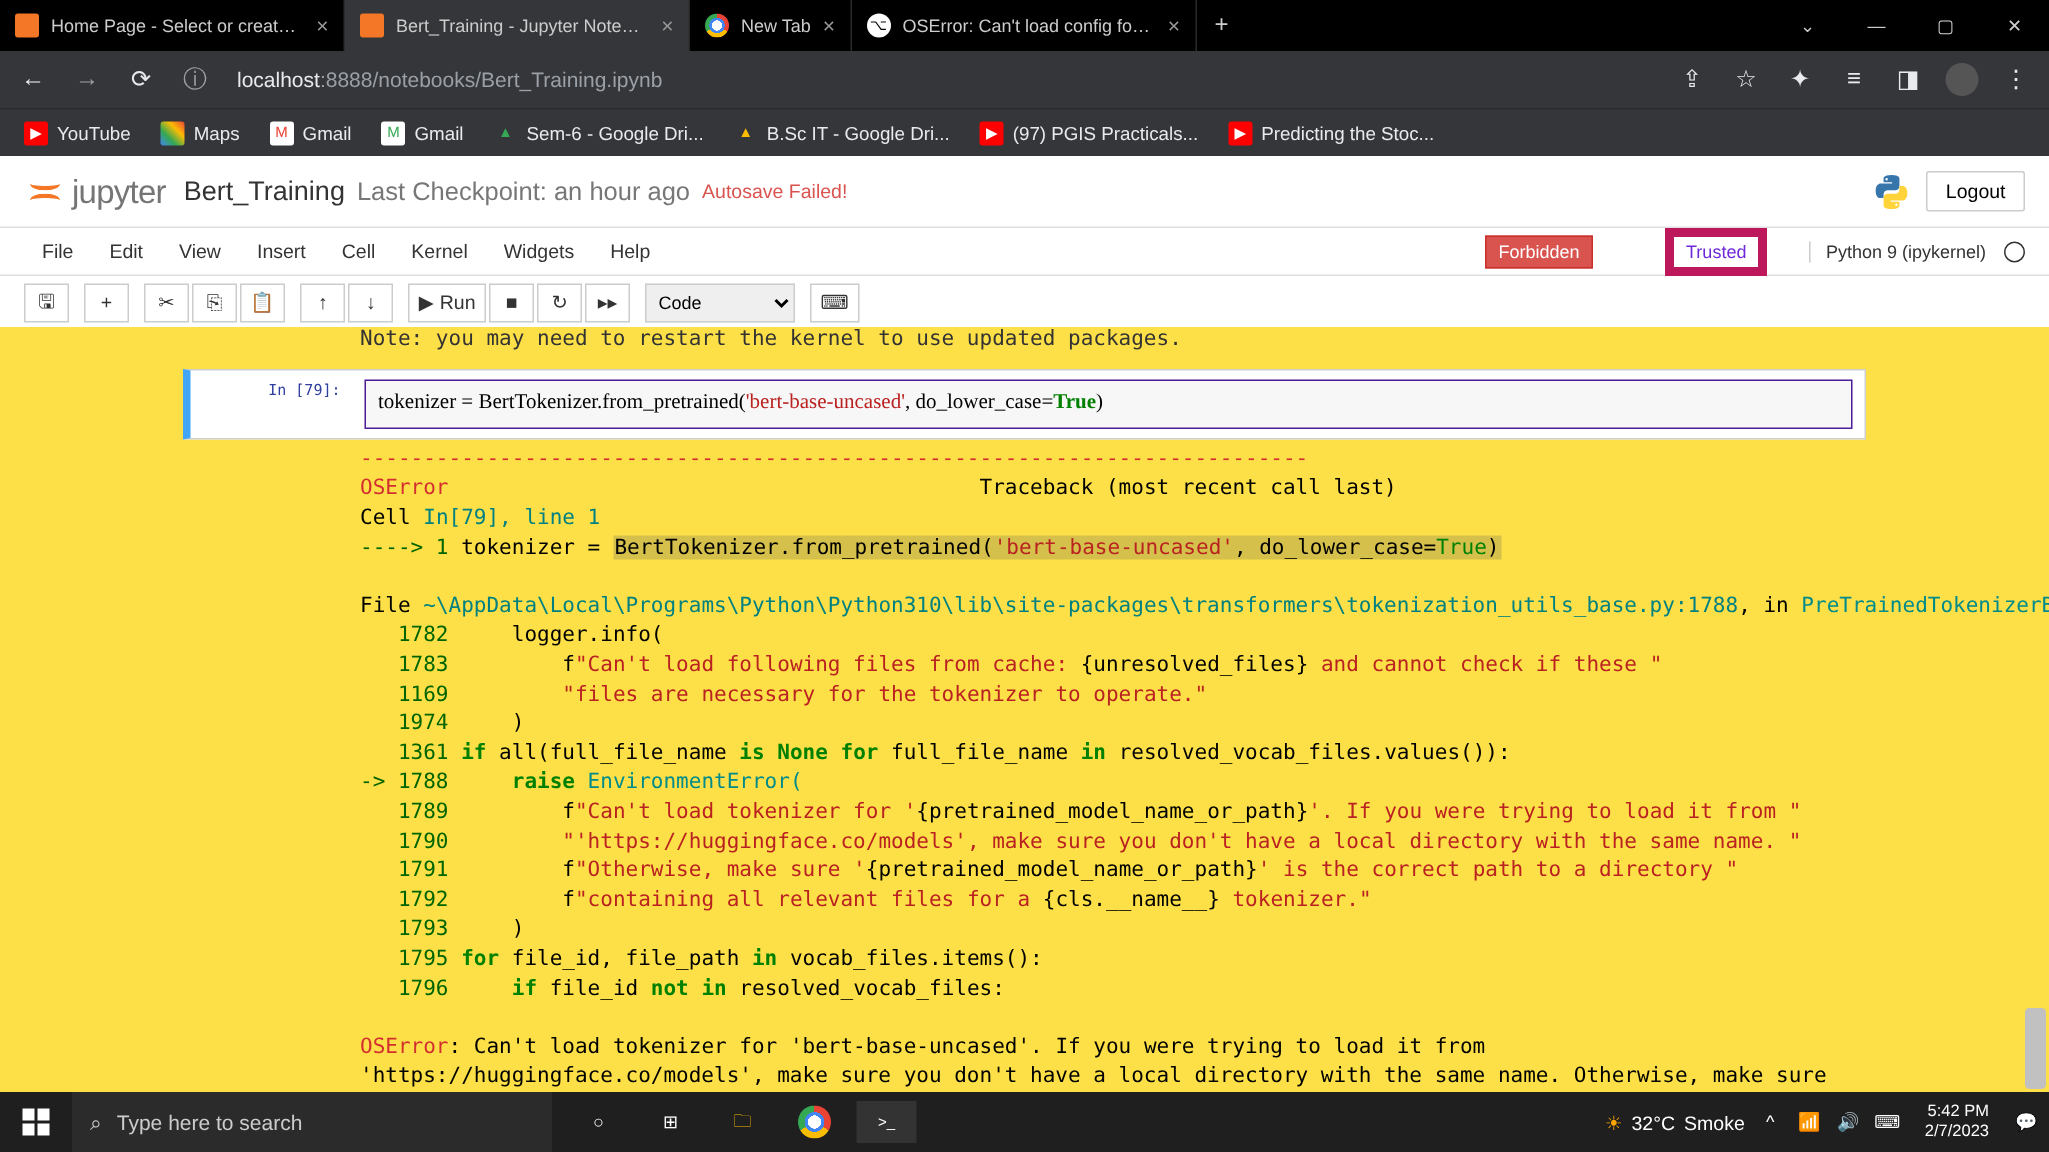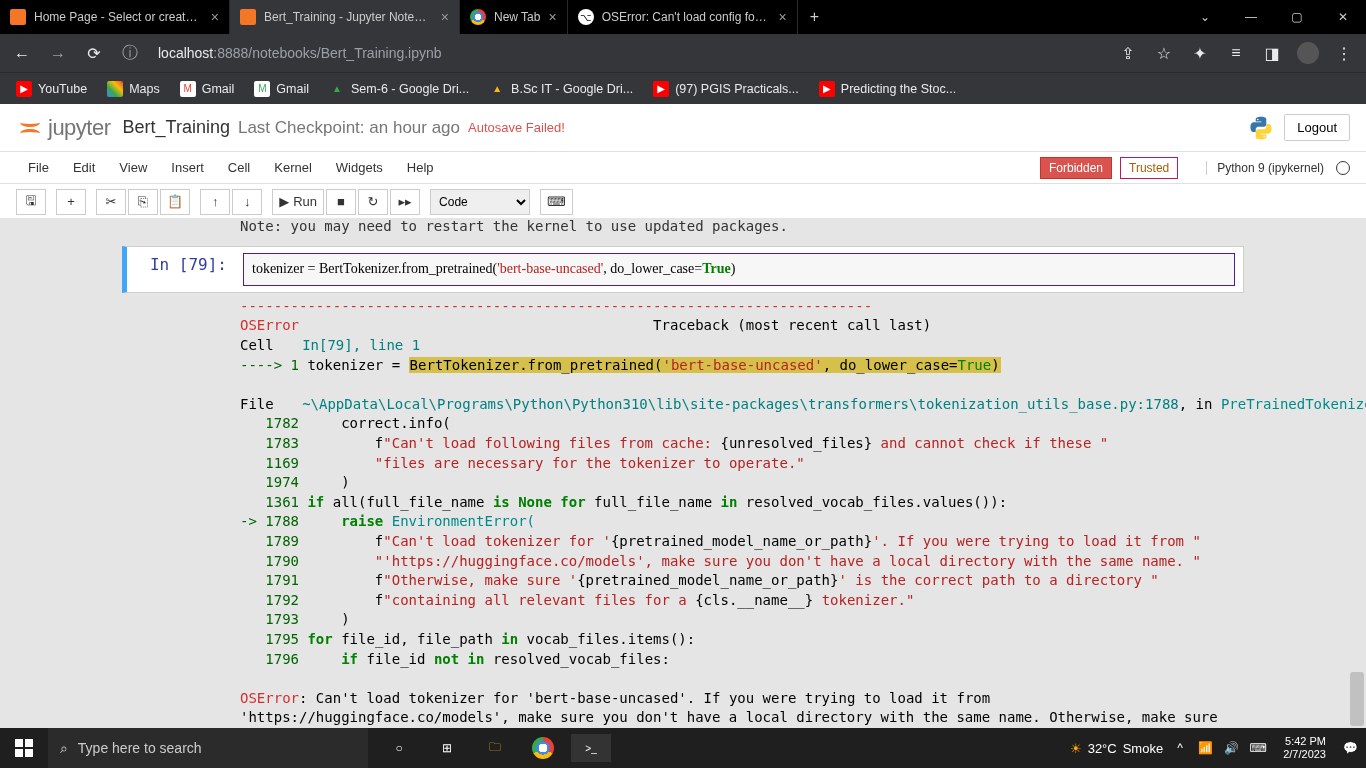--- a/index.html
+++ b/index.html
@@ -40,46 +40,46 @@
 .checkpoint { font-size: 17px; color: #777; margin-left: 8px; }
 .autosave-fail { font-size: 13px; color: #d9534f; margin-left: 8px; }
 .jup-right { margin-left: auto; display: flex; align-items: center; gap: 10px; }
 .py-logo { width: 26px; height: 26px; }
 .logout-btn { border: 1px solid #ccc; padding: 5px 12px; font-size: 13px; background: #fff; border-radius: 2px; cursor: pointer; }
 
 .menubar { height: 32px; border-bottom: 1px solid #e0e0e0; display: flex; align-items: center; padding: 0 16px; font-size: 13px; }
 .menu-item { padding: 4px 12px; color: #333; cursor: pointer; }
 .menu-right { margin-left: auto; display: flex; align-items: center; gap: 8px; font-size: 12px; }
 .forbidden { background: #d9534f; color: #fff; padding: 3px 8px; border: 1px solid #c9302c; }
-.trusted { color: #a16207; border: 1px solid #be185d; padding: 3px 8px; }
+.trusted { color: #6d28d9; border: 6px solid #be185d; padding: 3px 8px; margin-left: 40px; }
 .kernel-name { color: #333; margin-left: 20px; padding-right: 4px; border-left: 1px solid #ccc; padding-left: 10px; }
 .kernel-ind { width: 14px; height: 14px; border: 1.5px solid #333; border-radius: 50%; }
 
 .toolbar { height: 36px; border-bottom: 1px solid #e0e0e0; display: flex; align-items: center; padding: 0 16px; gap: 2px; }
 .tbtn { border: 1px solid #ccc; background: #fff; height: 26px; min-width: 30px; padding: 0 6px; display: flex; align-items: center; justify-content: center; font-size: 13px; cursor: pointer; color: #333; }
 .tbtn.run { gap: 4px; }
 .tsep { width: 6px; }
 select.cellsel { height: 26px; border: 1px solid #ccc; font-size: 12px; padding: 0 4px; min-width: 100px; }
 
 
-.notebook-wrap { position: absolute; top: 218px; bottom: 40px; left: 0; right: 0; overflow: hidden; background: #e5e5e5; }
+.notebook-wrap { position: absolute; top: 218px; bottom: 40px; left: 0; right: 0; overflow: hidden; background: #fde047; }
 .nb-inner { width: 1130px; margin: 0 auto; padding: 0 4px; }
 .note-line { font-family: "Consolas", monospace; font-size: 14px; color: #333; padding-left: 118px; }
 
 .cell { display: flex; margin-top: 12px; border: 1px solid #cfcfcf; border-left: 5px solid #42A5F5; background: #fff; }
-.prompt { width: 108px; text-align: right; padding: 8px 8px 0 0; font-family: monospace; font-size: 16px; color: #303F9F; flex-shrink: 0; }
+.prompt { width: 108px; text-align: right; padding: 8px 8px 0 0; font-family: monospace; font-size: 10px; color: #303F9F; flex-shrink: 0; }
 .cell-body { flex: 1; padding: 6px 8px; }
 .code-input { border: 1px solid #4c1d95; background: #f7f7f7; padding: 6px 8px; font-family: Liberation Serif, serif; font-size: 14px; line-height: 1.35; }
 .code-input .s { color: #BA2121; }
 .code-input .k { color: #008000; font-weight: bold; }
 .code-input .nm { color: #000; }
 
 .output { font-family: "Consolas", monospace; font-size: 14px; line-height: 1.4; padding: 4px 0 4px 118px; white-space: pre; }
 .err-red { color: #D32F2F; }
-.err-teal { color: #008080; margin-left: 20px; }
+.err-teal { color: #008080; }
 .hl-yellow { background: #D4C04B; padding: 0 1px; }
 .hl-yellow .s { color: #BA2121; }
 .hl-yellow .k { color: #008000; }
 .line-num { color: #006400; }
 .arrow { color: #006400; }
 .kw { color: #008000; font-weight: bold; }
 .str { color: #BA2121; }
 .cyan { color: #008B8B; }
 
 .scroll-thumb { position: absolute; right: 2px; top: 454px; width: 14px; height: 54px; background: #c1c1c1; border-radius: 3px; }
@@ -252,21 +252,21 @@
     <div class="code-input"><span class="nm">tokenizer = BertTokenizer.from_pretrained(</span><span class="s">'bert-base-uncased'</span><span class="nm">, do_lower_case=</span><span class="k">True</span><span class="nm">)</span></div>
   </div>
 </div>
 
 <div class="output"><span class="err-red">---------------------------------------------------------------------------</span>
 <span class="err-red">OSError</span><span>                                          Traceback (most recent call last)</span>
 <span>Cell </span><span class="err-teal">In[79], line 1</span>
 <span class="arrow">----&gt; 1</span><span> tokenizer = </span><span class="hl-yellow"><span>BertTokenizer.from_pretrained(</span><span class="s">'bert-base-uncased'</span><span>, do_lower_case=</span><span class="k">True</span><span>)</span></span>
 
 <span>File </span><span class="err-teal">~\AppData\Local\Programs\Python\Python310\lib\site-packages\transformers\tokenization_utils_base.py:1788</span><span>, in </span><span class="cyan">PreTrainedTokenizerBase.from_pretrained</span>
-<span class="line-num">   1782</span><span>     correct.info(</span>
+<span class="line-num">   1782</span><span>     logger.info(</span>
 <span class="line-num">   1783</span><span>         f</span><span class="str">"Can't load following files from cache: </span><span>{unresolved_files}</span><span class="str"> and cannot check if these "</span>
 <span class="line-num">   1169</span><span class="str">         "files are necessary for the tokenizer to operate."</span>
 <span class="line-num">   1974</span><span>     )</span>
 <span class="line-num">   1361</span><span class="kw"> if</span><span> all(full_file_name </span><span class="kw">is</span><span class="kw"> None</span><span class="kw"> for</span><span> full_file_name </span><span class="kw">in</span><span> resolved_vocab_files.values()):</span>
 <span class="arrow">-&gt; 1788</span><span class="kw">     raise</span><span class="cyan"> EnvironmentError(</span>
 <span class="line-num">   1789</span><span>         f</span><span class="str">"Can't load tokenizer for '</span><span>{pretrained_model_name_or_path}</span><span class="str">'. If you were trying to load it from "</span>
 <span class="line-num">   1790</span><span class="str">         "'https://huggingface.co/models', make sure you don't have a local directory with the same name. "</span>
 <span class="line-num">   1791</span><span>         f</span><span class="str">"Otherwise, make sure '</span><span>{pretrained_model_name_or_path}</span><span class="str">' is the correct path to a directory "</span>
 <span class="line-num">   1792</span><span>         f</span><span class="str">"containing all relevant files for a </span><span>{cls.__name__}</span><span class="str"> tokenizer."</span>
 <span class="line-num">   1793</span><span>     )</span>

